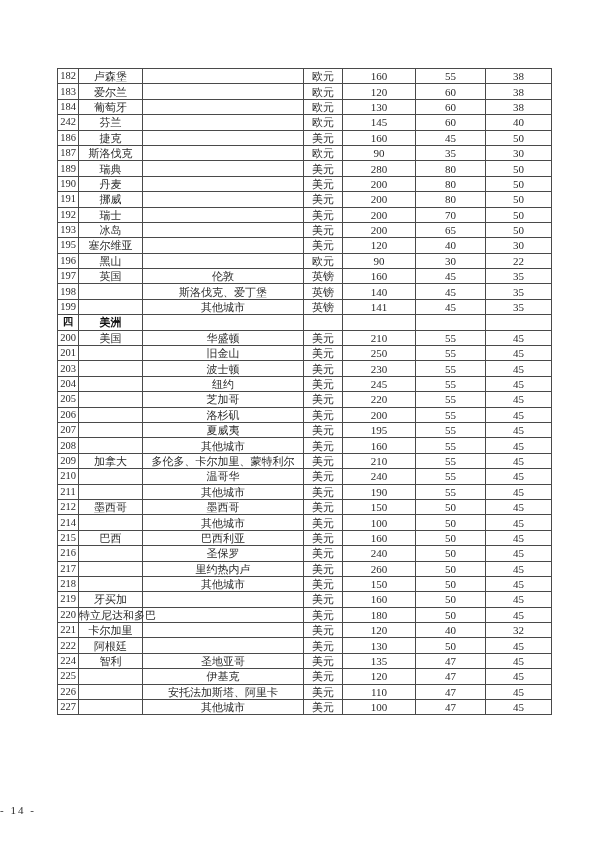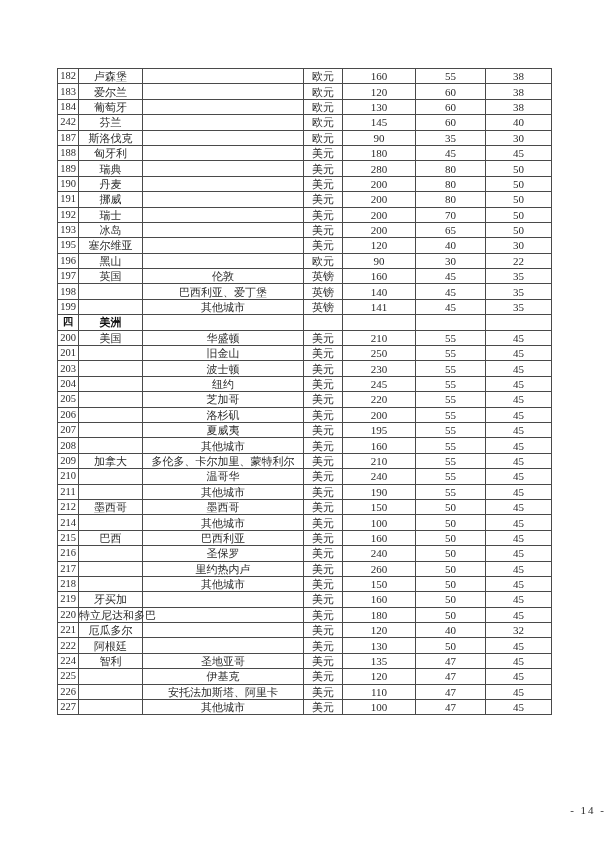--- a/index.html
+++ b/index.html
@@ -44,21 +44,21 @@
   }
   table.allowance td.no {
     font-family: "Liberation Serif", "DejaVu Serif", serif;
     font-size: 10.5px;
   }
   .footer {
     position: absolute;
     left: 0;
     top: 804px;
     width: 606px;
-    text-align: right;
+    text-align: left;
     font-size: 11px;
     color: #2b2b2b;
     letter-spacing: 2px;
   }
 </style>
 </head>
 <body>
 
 <div class="page">
 
@@ -103,36 +103,36 @@
         <tr>
     <td class="no">242</td>
     <td>芬兰</td>
     <td></td>
     <td>欧元</td>
     <td>145</td>
     <td>60</td>
     <td>40</td>
   </tr>
         <tr>
+    <td class="no">186</td>
+    <td>捷克</td>
+    <td></td>
+    <td>美元</td>
+    <td>160</td>
+    <td>45</td>
+    <td>50</td>
+  </tr>
+        <tr>
     <td class="no">187</td>
     <td>斯洛伐克</td>
     <td></td>
     <td>欧元</td>
     <td>90</td>
     <td>35</td>
     <td>30</td>
-  </tr>
-        <tr>
-    <td class="no">188</td>
-    <td>匈牙利</td>
-    <td></td>
-    <td>美元</td>
-    <td>180</td>
-    <td>45</td>
-    <td>45</td>
   </tr>
         <tr>
     <td class="no">189</td>
     <td>瑞典</td>
     <td></td>
     <td>美元</td>
     <td>280</td>
     <td>80</td>
     <td>50</td>
   </tr>
@@ -195,21 +195,21 @@
     <td>英国</td>
     <td>伦敦</td>
     <td>英镑</td>
     <td>160</td>
     <td>45</td>
     <td>35</td>
   </tr>
         <tr>
     <td class="no">198</td>
     <td></td>
-    <td>巴西利亚、爱丁堡</td>
+    <td>斯洛伐克、爱丁堡</td>
     <td>英镑</td>
     <td>140</td>
     <td>45</td>
     <td>35</td>
   </tr>
         <tr>
     <td class="no">199</td>
     <td></td>
     <td>其他城市</td>
     <td>英镑</td>
@@ -392,21 +392,21 @@
     <td class="no">220</td>
     <td>特立尼达和多巴</td>
     <td></td>
     <td>美元</td>
     <td>180</td>
     <td>50</td>
     <td>45</td>
   </tr>
         <tr>
     <td class="no">221</td>
-    <td>厄瓜多尔</td>
+    <td>卡尔加里</td>
     <td></td>
     <td>美元</td>
     <td>120</td>
     <td>40</td>
     <td>32</td>
   </tr>
         <tr>
     <td class="no">222</td>
     <td>阿根廷</td>
     <td></td>

